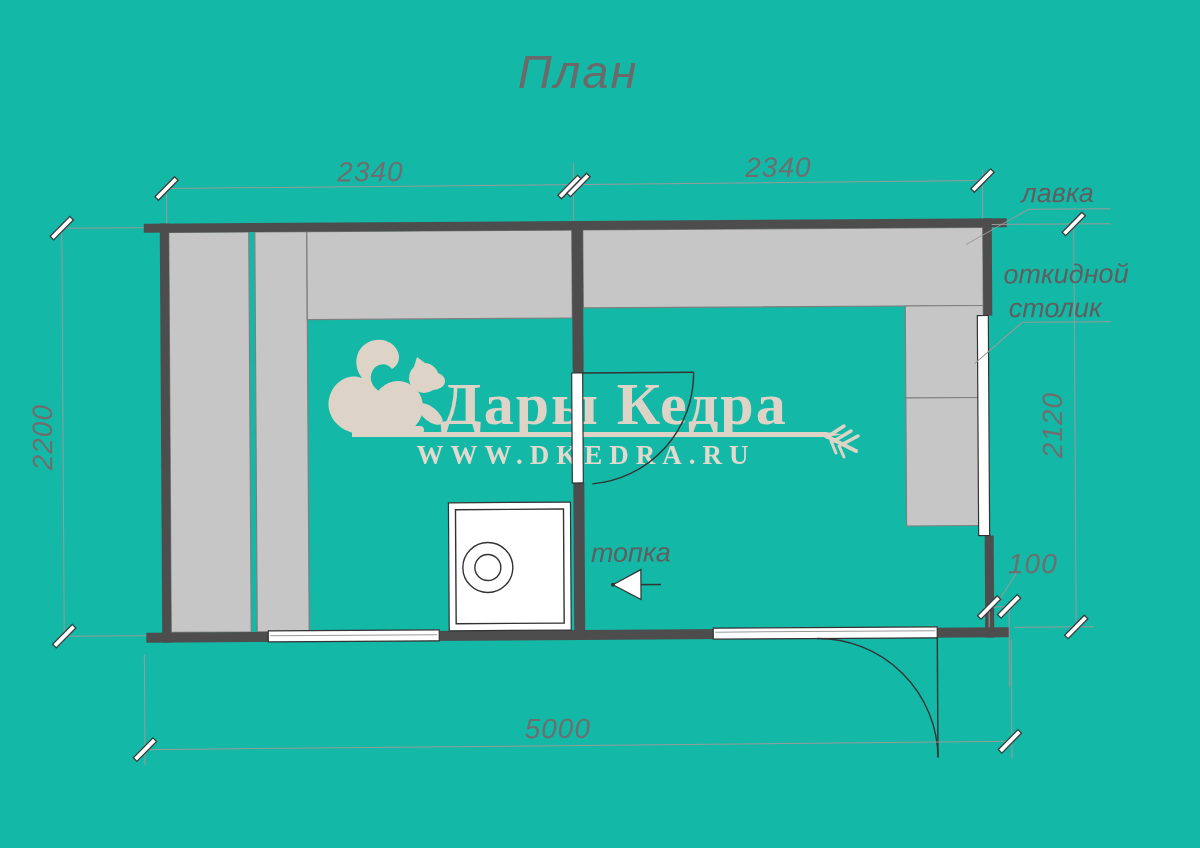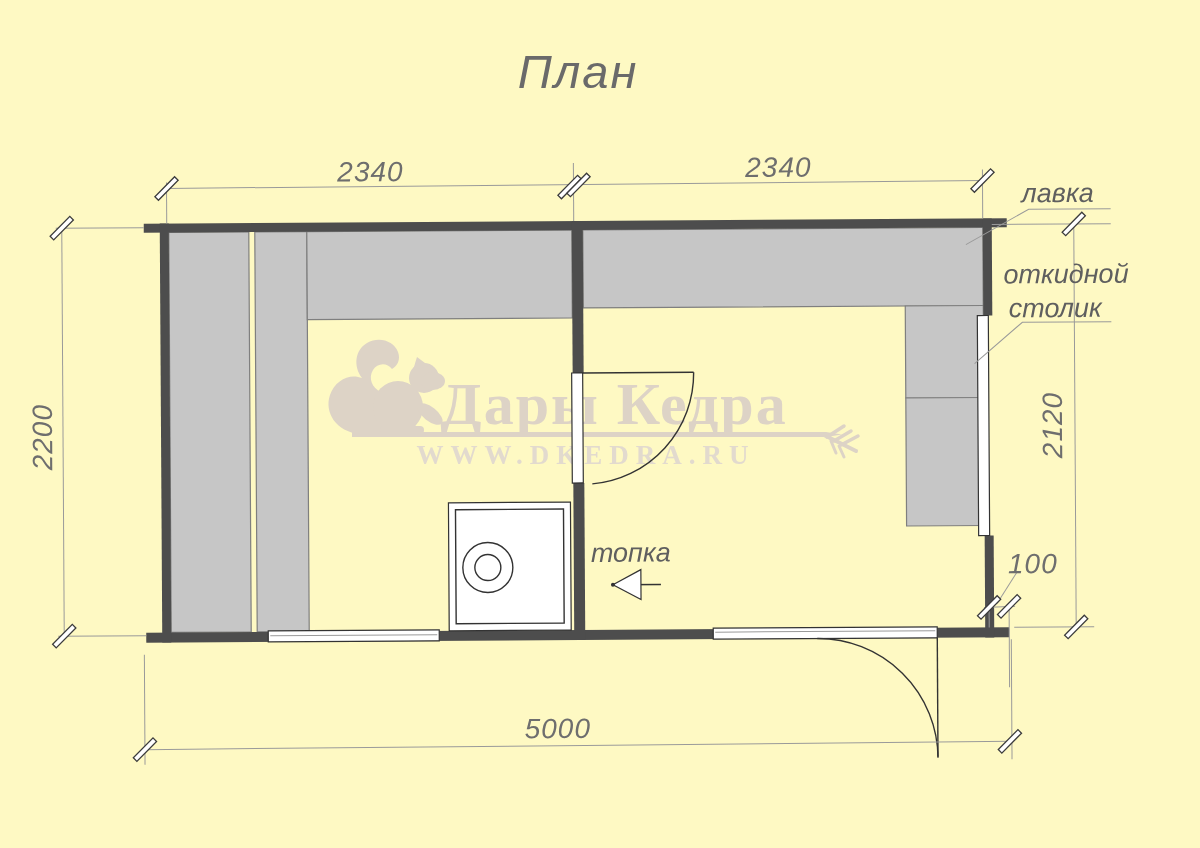--- a/index.html
+++ b/index.html
@@ -7,21 +7,21 @@
     --bench:#c6c6c6;
     --bench_edge:#7f7f7f;
     --line:#333333;
     --dim:#9a9a9a;
     --dim_text:#6e6e6e;
     --label_text:#5f5f5f;
     --watermark:#ddd3c6;
     --site_text:#e2dace;
   }
   html,body{margin:0;padding:0;background:#ffffff;}
-  .stage{position:relative;width:1200px;height:848px;background:#fef9c3;overflow:hidden;
+  .stage{position:relative;width:1200px;height:848px;background:#14b8a6;overflow:hidden;
          font-family:"Liberation Sans", sans-serif;}
   svg{display:block;}
   .wall{fill:var(--wall);stroke:none;}
   .bench{fill:var(--bench);stroke:var(--bench_edge);stroke-width:1.2;}
   .thin{fill:none;stroke:var(--line);stroke-width:1.4;}
   .thinfill{fill:#ffffff;stroke:var(--line);stroke-width:1.2;}
   .dimline{fill:none;stroke:var(--dim);stroke-width:1;}
   .tickshape{fill:#ffffff;stroke:#3c3c3c;stroke-width:1.3;}
   .dimtext{font-family:"Liberation Sans",sans-serif;font-style:italic;font-size:28px;
            fill:var(--dim_text);letter-spacing:1px;}

